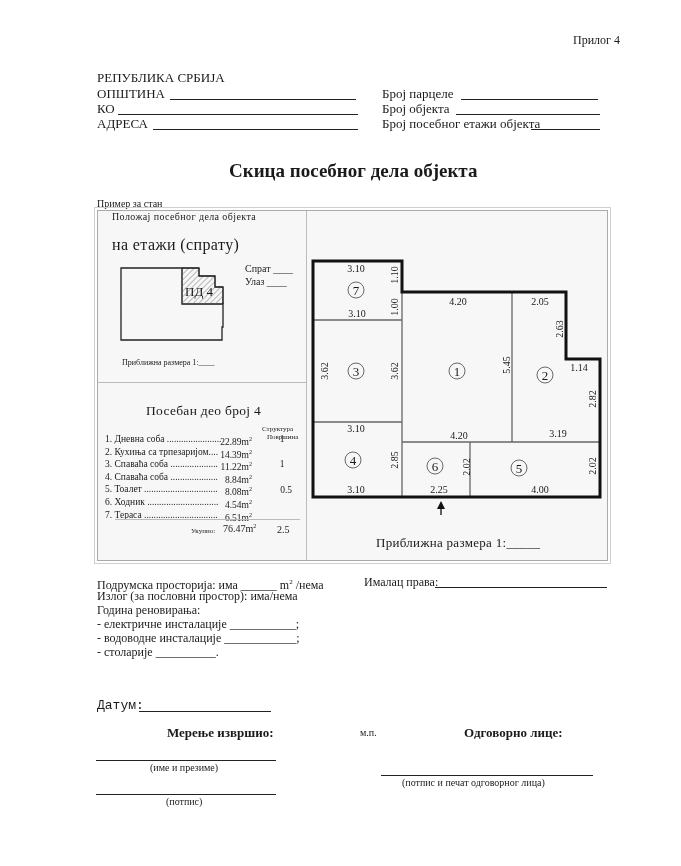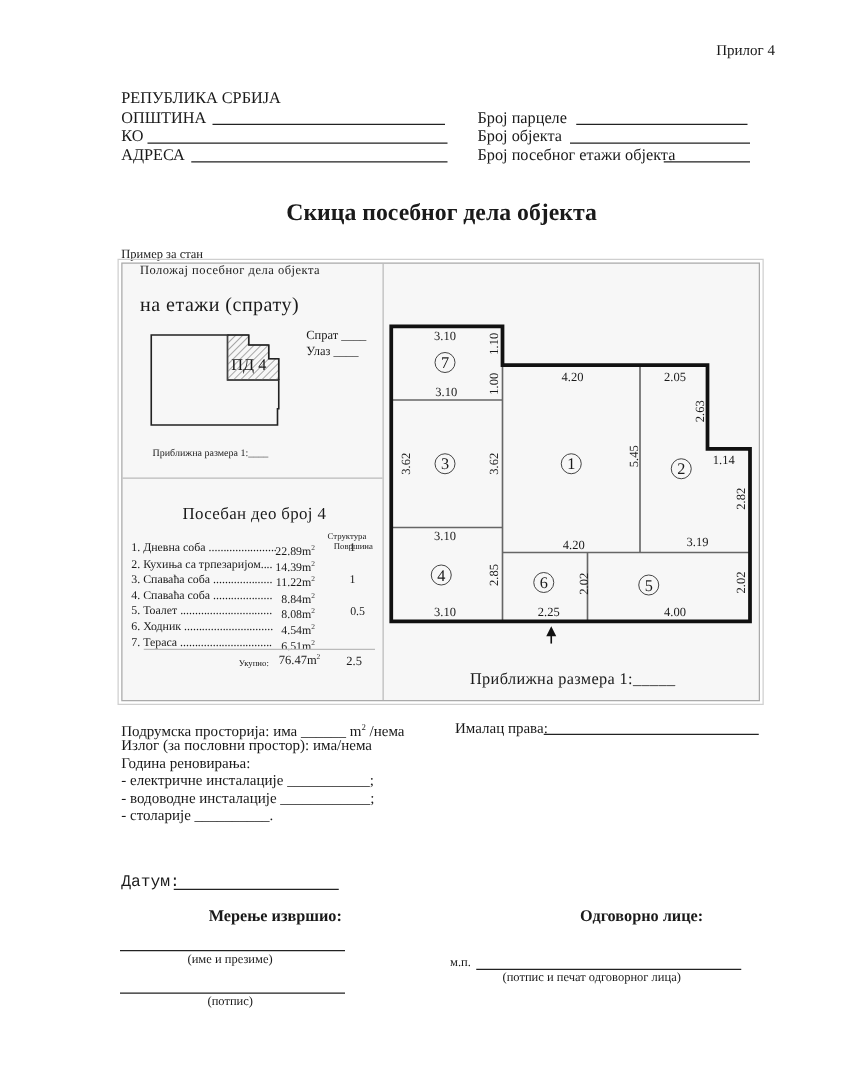--- a/index.html
+++ b/index.html
@@ -176,15 +176,15 @@
 <div class="abs t13" style="left:97px; top:698px;font-family:Liberation Mono, monospace;">Датум:</div>
 <div class="hline" style="left:139px; top:711px; width:132px;"></div>
 
 <div class="abs bold13" style="left:136px; top:725px;">Мерење извршио:</div>
 <div class="hline" style="left:96px; top:760px; width:180px;"></div>
 <div class="abs t10" style="left:150px; top:762px;">(име и презиме)</div>
 <div class="hline" style="left:96px; top:794px; width:180px;"></div>
 <div class="abs t10" style="left:166px; top:796px;">(потпис)</div>
 
 <div class="abs bold13" style="left:433px; top:725px;">Одговорно лице:</div>
-<div class="abs t10" style="left:360px; top:765px;">м.п.</div>
+<div class="abs t10" style="left:360px; top:727px;">м.п.</div>
 <div class="hline" style="left:381px; top:775px; width:212px;"></div>
 <div class="abs t10" style="left:402px; top:777px;">(потпис и печат одговорног лица)</div>
 
 </body></html>

